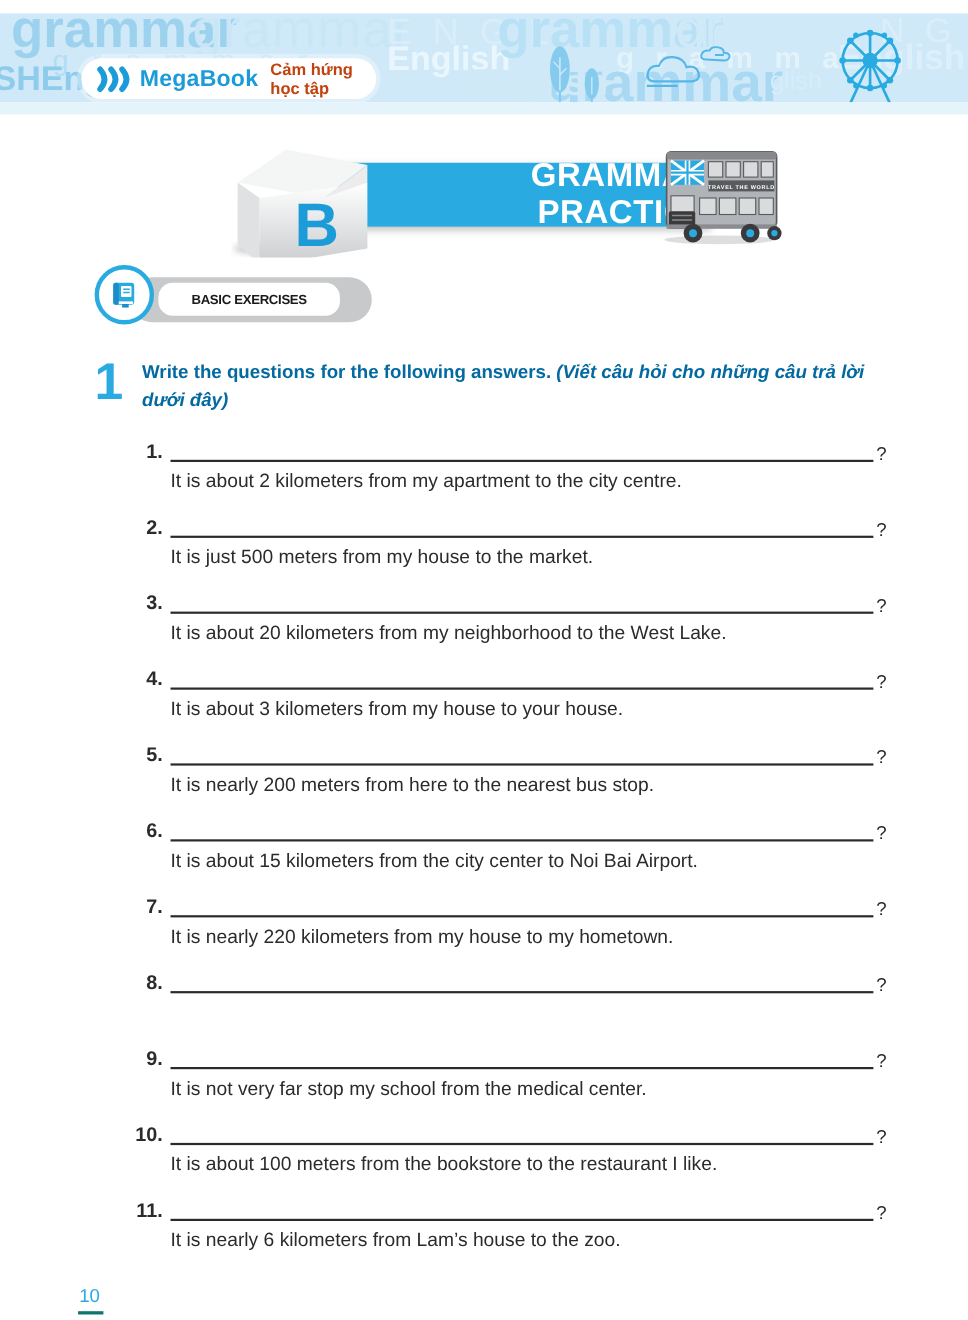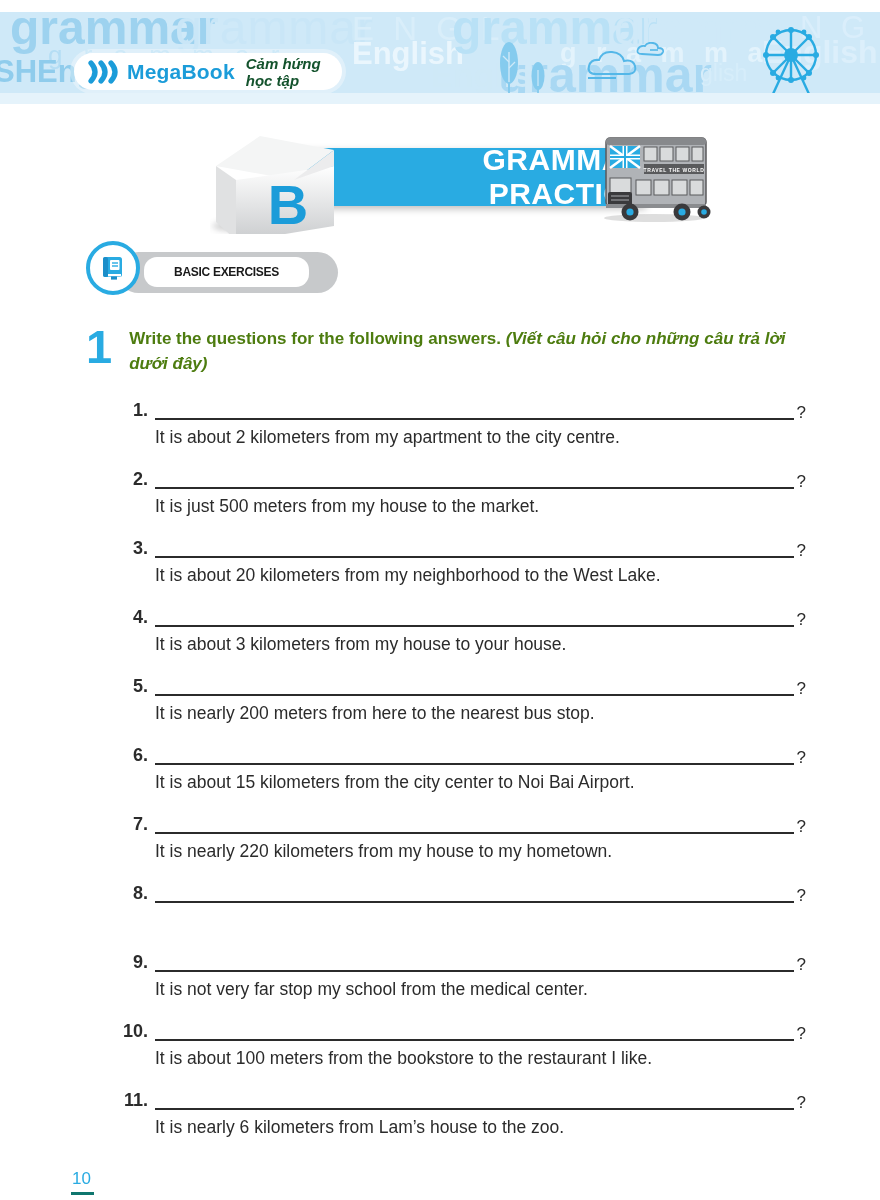--- a/index.html
+++ b/index.html
@@ -44,21 +44,21 @@
   .deco-wheel  { left:752px; top:10px; }
 
   .logo-pill {
     position:absolute; left:74px; top:41px; width:268px; height:37px;
     background:#ffffff; border-radius:19px;
     display:flex; align-items:center; padding-left:14px;
     box-shadow:0 0 0 4px rgba(255,255,255,0.35);
   }
   .logo-mark { flex:0 0 auto; margin-right:5px; display:block; }
   .logo-brand { font-size:21px; font-weight:bold; color:#1b9cd9; letter-spacing:0.2px; }
-  .logo-tagline { font-size:15px; font-weight:bold; font-style:italic; color:#14532d; margin-left:11px; }
+  .logo-tagline { font-size:15px; font-weight:bold; color:#c2410c; margin-left:11px; }
 
   
   .banner-strip {
     position:absolute; left:278px; top:136px; width:368px; height:58px;
     background:#29abe2; z-index:1;
     box-shadow:0 3px 7px rgba(0,0,0,0.25);
     display:flex; align-items:center; justify-content:center;
   }
   .banner-title {
     color:#ffffff; font-weight:bold; font-size:30px; letter-spacing:0.5px;
@@ -89,21 +89,21 @@
   
   .exercise-head {
     position:absolute; left:86px; top:313px; right:60px;
     display:flex; align-items:flex-start;
   }
   .ex-num {
     font-size:47px; font-weight:bold; color:#29abe2; line-height:44px;
     margin-right:17px; flex:0 0 auto;
   }
   .ex-instruction {
-    font-size:17px; font-weight:bold; color:#4d7c0f; line-height:25px;
+    font-size:17px; font-weight:bold; color:#0369a1; line-height:25px;
     padding-top:1px;
   }
   .ex-instruction .vi { font-style:italic; }
 
   
   .items { position:absolute; left:0; top:384px; width:880px; }
   .item  { position:relative; height:69px; }
   .item-row {
     position:absolute; left:114px; right:74px; top:0; height:24px;
     display:flex; align-items:flex-end;

